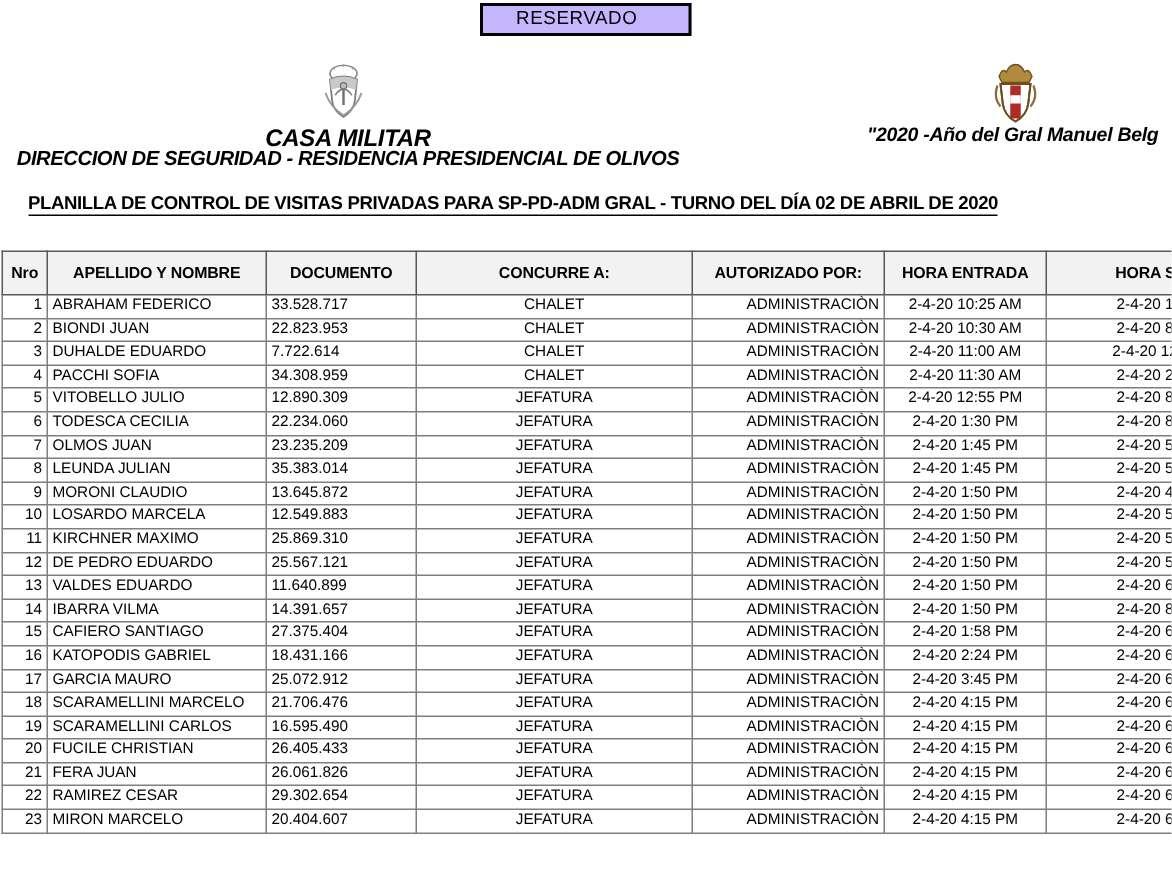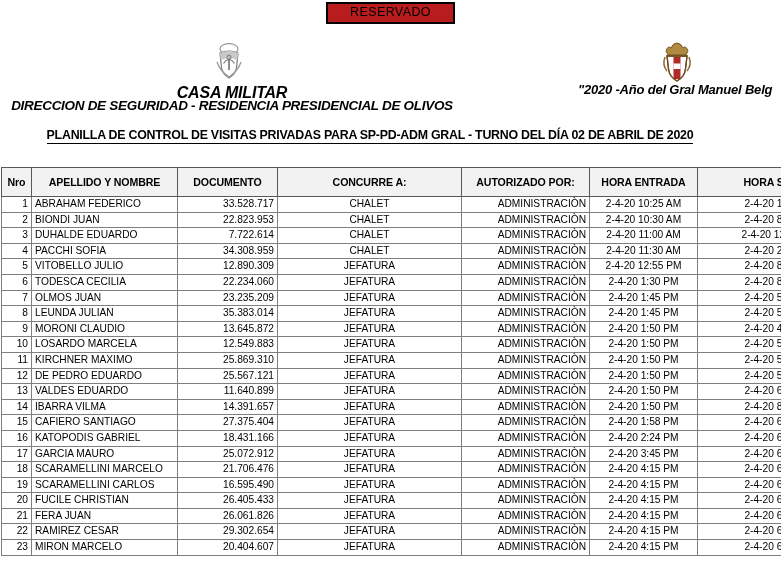--- a/index.html
+++ b/index.html
@@ -19,25 +19,25 @@
   
   .reservado-wrap {
     position: absolute;
     left: 0; top: 2px;
     width: 781px;
     display: flex;
     justify-content: center;
   }
   .reservado-box {
     border: 2px solid #000;
-    padding: 1px 22px 2px 22px;
+    padding: 1px 34px 2px 22px;
     font-size: 12.5px;
     letter-spacing: 0.4px;
     line-height: 15px;
-    background: #b91c1c;
+    background: #c4b5fd;
   }
 
   
   .crest {
     position: absolute;
     width: 36px;
     height: 44px;
   }
   .crest-left { left: 211px; top: 40px; }
   .crest-right { left: 659px; top: 40px; }
@@ -73,21 +73,20 @@
     letter-spacing: -0.2px;
   }
   .hdr-planilla {
     position: absolute;
     left: 0; top: 128px;
     width: 684px;
     text-align: center;
     font-size: 12.4px;
     font-weight: bold;
     letter-spacing: -0.25px;
-    padding-left: 28px;
   }
   .hdr-planilla span {
     border-bottom: 1.5px solid #000;
     padding-bottom: 1px;
   }
 
   
   .sheet {
     position: absolute;
     left: 1px;
@@ -124,21 +123,21 @@
   col.c-nro   { width: 30px; }
   col.c-nom   { width: 146px; }
   col.c-doc   { width: 100px; }
   col.c-conc  { width: 184px; }
   col.c-aut   { width: 128px; }
   col.c-ent   { width: 108px; }
   col.c-sal   { width: 164px; }
 
   td.nro  { text-align: right; padding-right: 3px; }
   td.nom  { text-align: left;  padding-left: 3px; }
-  td.doc  { text-align: right; }
+  td.doc  { text-align: left; }
   td.conc { text-align: center; }
   td.aut  { text-align: right; }
   td.ent  { text-align: center; }
   td.sal  { text-align: center; }
 </style>
 </head>
 <body>
 
 <div class="reservado-wrap">
   <div class="reservado-box">RESERVADO</div>

